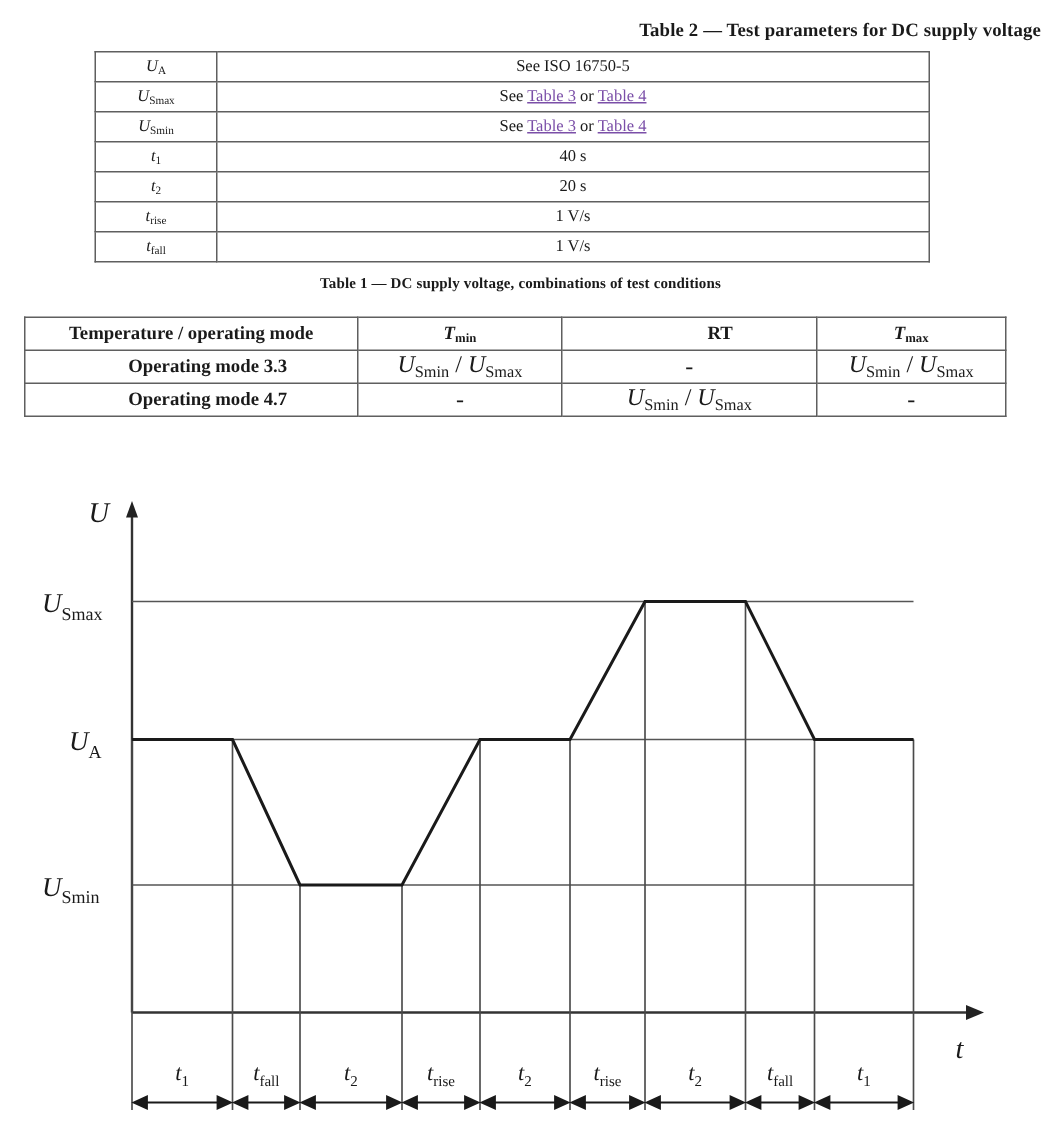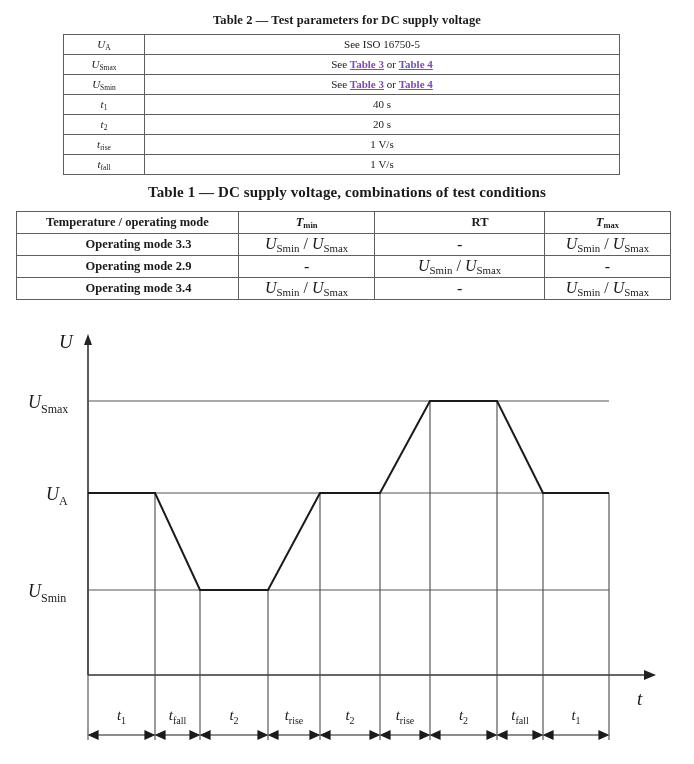--- a/index.html
+++ b/index.html
@@ -19,22 +19,22 @@
   
   .caption {
     position: absolute;
     width: 100%;
     text-align: center;
     font-family: "Liberation Serif", serif;
     font-weight: bold;
     font-size: 12.5px;
     letter-spacing: 0.1px;
   }
-  #caption-table2 { top: 13px; left: 0; }
-  #caption-table1 { top: 184px; left: 0; font-size: 15px; }
+  #caption-table2 { top: 13px; left: 0; text-align: right; }
+  #caption-table1 { top: 184px; left: 0; font-size: 10px; }
 
   
   table {
     position: absolute;
     border-collapse: collapse;
     font-size: 11px;
     background: #fff;
   }
   table td, table th {
     border: 1px solid #5f5f5f;
@@ -48,21 +48,20 @@
   #table-2 {
     top: 34px;
     left: 63px;
     width: 557px;
   }
   #table-2 td { height: 17px; line-height: 15px; }
   #table-2 td.param { width: 74px; }
   .lnk {
     color: #7b4fa8;
     text-decoration: underline;
-    font-weight: bold;
   }
 
   
   #table-1 {
     top: 211px;
     left: 16px;
     width: 655px;
   }
   #table-1 td, #table-1 th { height: 19px; line-height: 17px; font-size: 16px; }
   #table-1 .hdr { font-weight: bold; font-size: 12.5px; }
@@ -168,30 +167,24 @@
       <td class="c2 hdr">RT</td>
       <td class="c3 hdr"><span class="it">T</span><sub>max</sub></td>
     </tr>
     <tr>
       <td class="rowlabel">Operating mode 3.3</td>
       <td><span class="it">U</span><sub>Smin</sub> / <span class="it">U</span><sub>Smax</sub></td>
       <td>-</td>
       <td><span class="it">U</span><sub>Smin</sub> / <span class="it">U</span><sub>Smax</sub></td>
     </tr>
     <tr>
-      <td class="rowlabel">Operating mode 2.9</td>
+      <td class="rowlabel">Operating mode 4.7</td>
       <td>-</td>
       <td><span class="it">U</span><sub>Smin</sub> / <span class="it">U</span><sub>Smax</sub></td>
       <td>-</td>
-    </tr>
-    <tr>
-      <td class="rowlabel">Operating mode 3.4</td>
-      <td><span class="it">U</span><sub>Smin</sub> / <span class="it">U</span><sub>Smax</sub></td>
-      <td>-</td>
-      <td><span class="it">U</span><sub>Smin</sub> / <span class="it">U</span><sub>Smax</sub></td>
     </tr>
   </tbody>
 </table>
 
 <div id="chart-area">
   <svg id="chart-svg" width="694" height="444" viewBox="0 0 694 444">
 
     <text class="axis-label" x="59" y="28">U</text>
 
     <line x1="88" y1="22" x2="88" y2="355" stroke="#333" stroke-width="1.6"></line>

